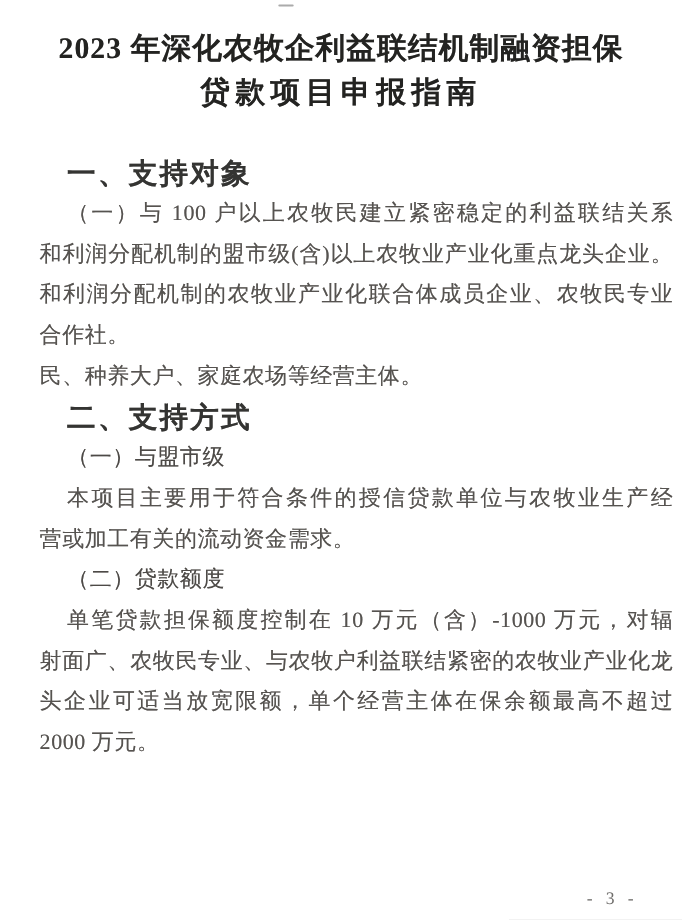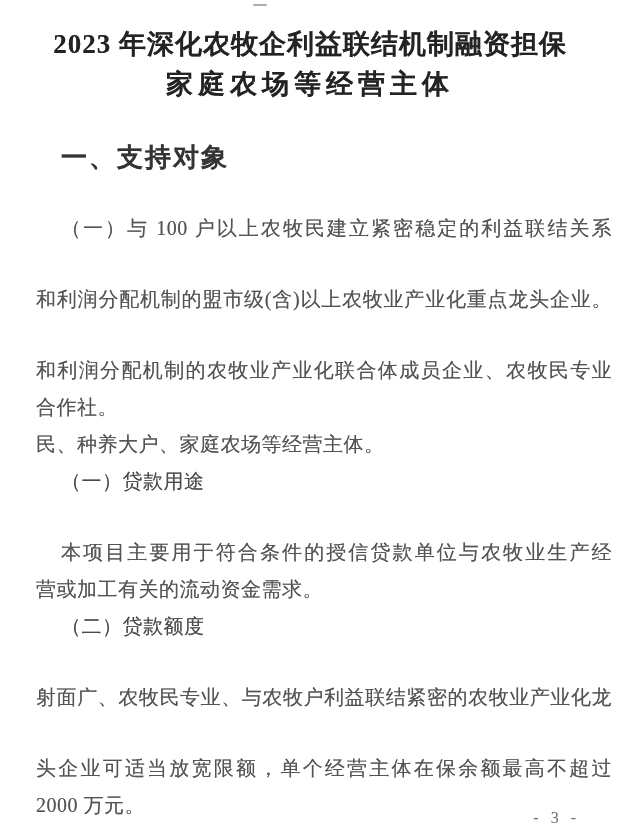--- a/index.html
+++ b/index.html
@@ -56,21 +56,20 @@
     font-size: 20px;
     color: #565350;
     letter-spacing: 0.5px;
     white-space: nowrap;
     text-shadow: 0 0 0.5px rgba(90,88,85,0.6);
   }
   .line.fill {
     white-space: normal;
     text-align: justify;
     text-align-last: justify;
-    margin-top: 34px;
   }
   .line.indent {
     padding-left: 25px;
   }
   .line.h1 {
     font-family: "Liberation Sans", "DejaVu Sans", sans-serif;
     font-weight: bold;
     font-size: 26px;
     color: #343432;
     letter-spacing: 2px;
@@ -92,34 +91,36 @@
 </style>
 </head>
 <body>
 
 <div class="page">
 
   <div class="scan-artifact"></div>
 
   <div class="title-block">
     <div class="title-line">2023 年深化农牧企利益联结机制融资担保</div>
-    <div class="title-line second">家庭农场等经营主体</div>
+    <div class="title-line second">贷款项目申报指南</div>
   </div>
 
   <div class="doc-body" id="doc-body">
       <div class="line h1 indent">一、支持对象</div>
       <div class="line body indent fill">（一）与 100 户以上农牧民建立紧密稳定的利益联结关系</div>
       <div class="line body fill">和利润分配机制的盟市级(含)以上农牧业产业化重点龙头企业。</div>
       <div class="line body fill">和利润分配机制的农牧业产业化联合体成员企业、农牧民专业</div>
       <div class="line body">合作社。</div>
       <div class="line body">民、种养大户、家庭农场等经营主体。</div>
-      <div class="line h2 indent">（一）贷款用途</div>
+      <div class="line h1 indent">二、支持方式</div>
+      <div class="line h2 indent">（一）与盟市级</div>
       <div class="line body indent fill">本项目主要用于符合条件的授信贷款单位与农牧业生产经</div>
       <div class="line body">营或加工有关的流动资金需求。</div>
       <div class="line h2 indent">（二）贷款额度</div>
+      <div class="line body indent fill">单笔贷款担保额度控制在 10 万元（含）-1000 万元，对辐</div>
       <div class="line body fill">射面广、农牧民专业、与农牧户利益联结紧密的农牧业产业化龙</div>
       <div class="line body fill">头企业可适当放宽限额，单个经营主体在保余额最高不超过</div>
       <div class="line body">2000 万元。</div>
     </div>
 
   <div class="page-number">- 3 -</div>
 
 </div>
 
 </body></html>

